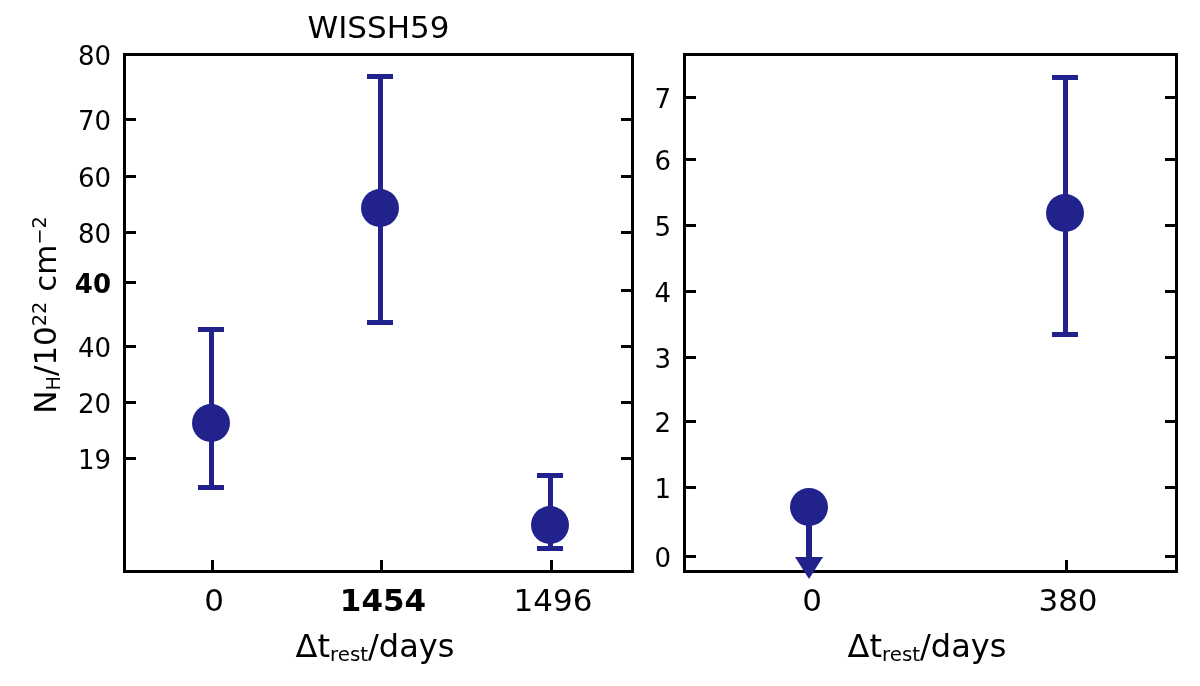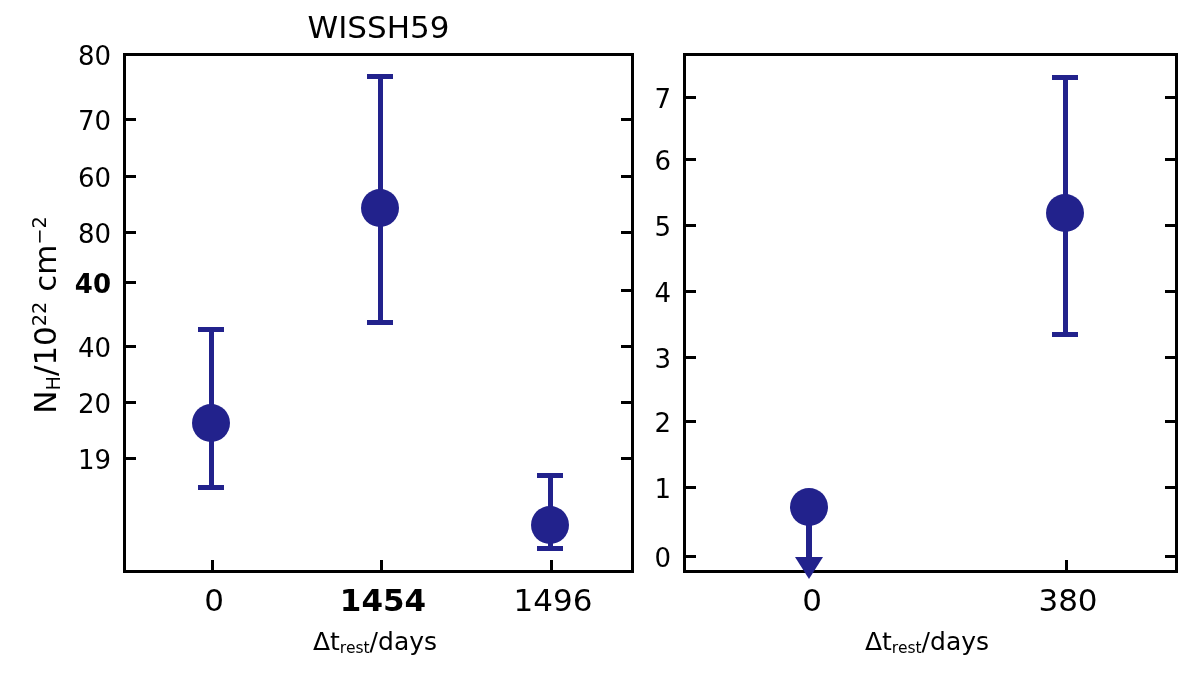--- a/index.html
+++ b/index.html
@@ -86,21 +86,21 @@
   }
 
   
   .xlabel {
     position: absolute;
     left: 0;
     right: 7px;
     top: 100%;
     margin-top: 54px;
     text-align: center;
-    font-size: 25px;
+    font-size: 32px;
     color: #000000;
     white-space: nowrap;
   }
   .ylabel {
     position: absolute;
     font-size: 31px;
     color: #000000;
     white-space: nowrap;
     transform-origin: 50% 50%;
     transform: rotate(-90deg);

